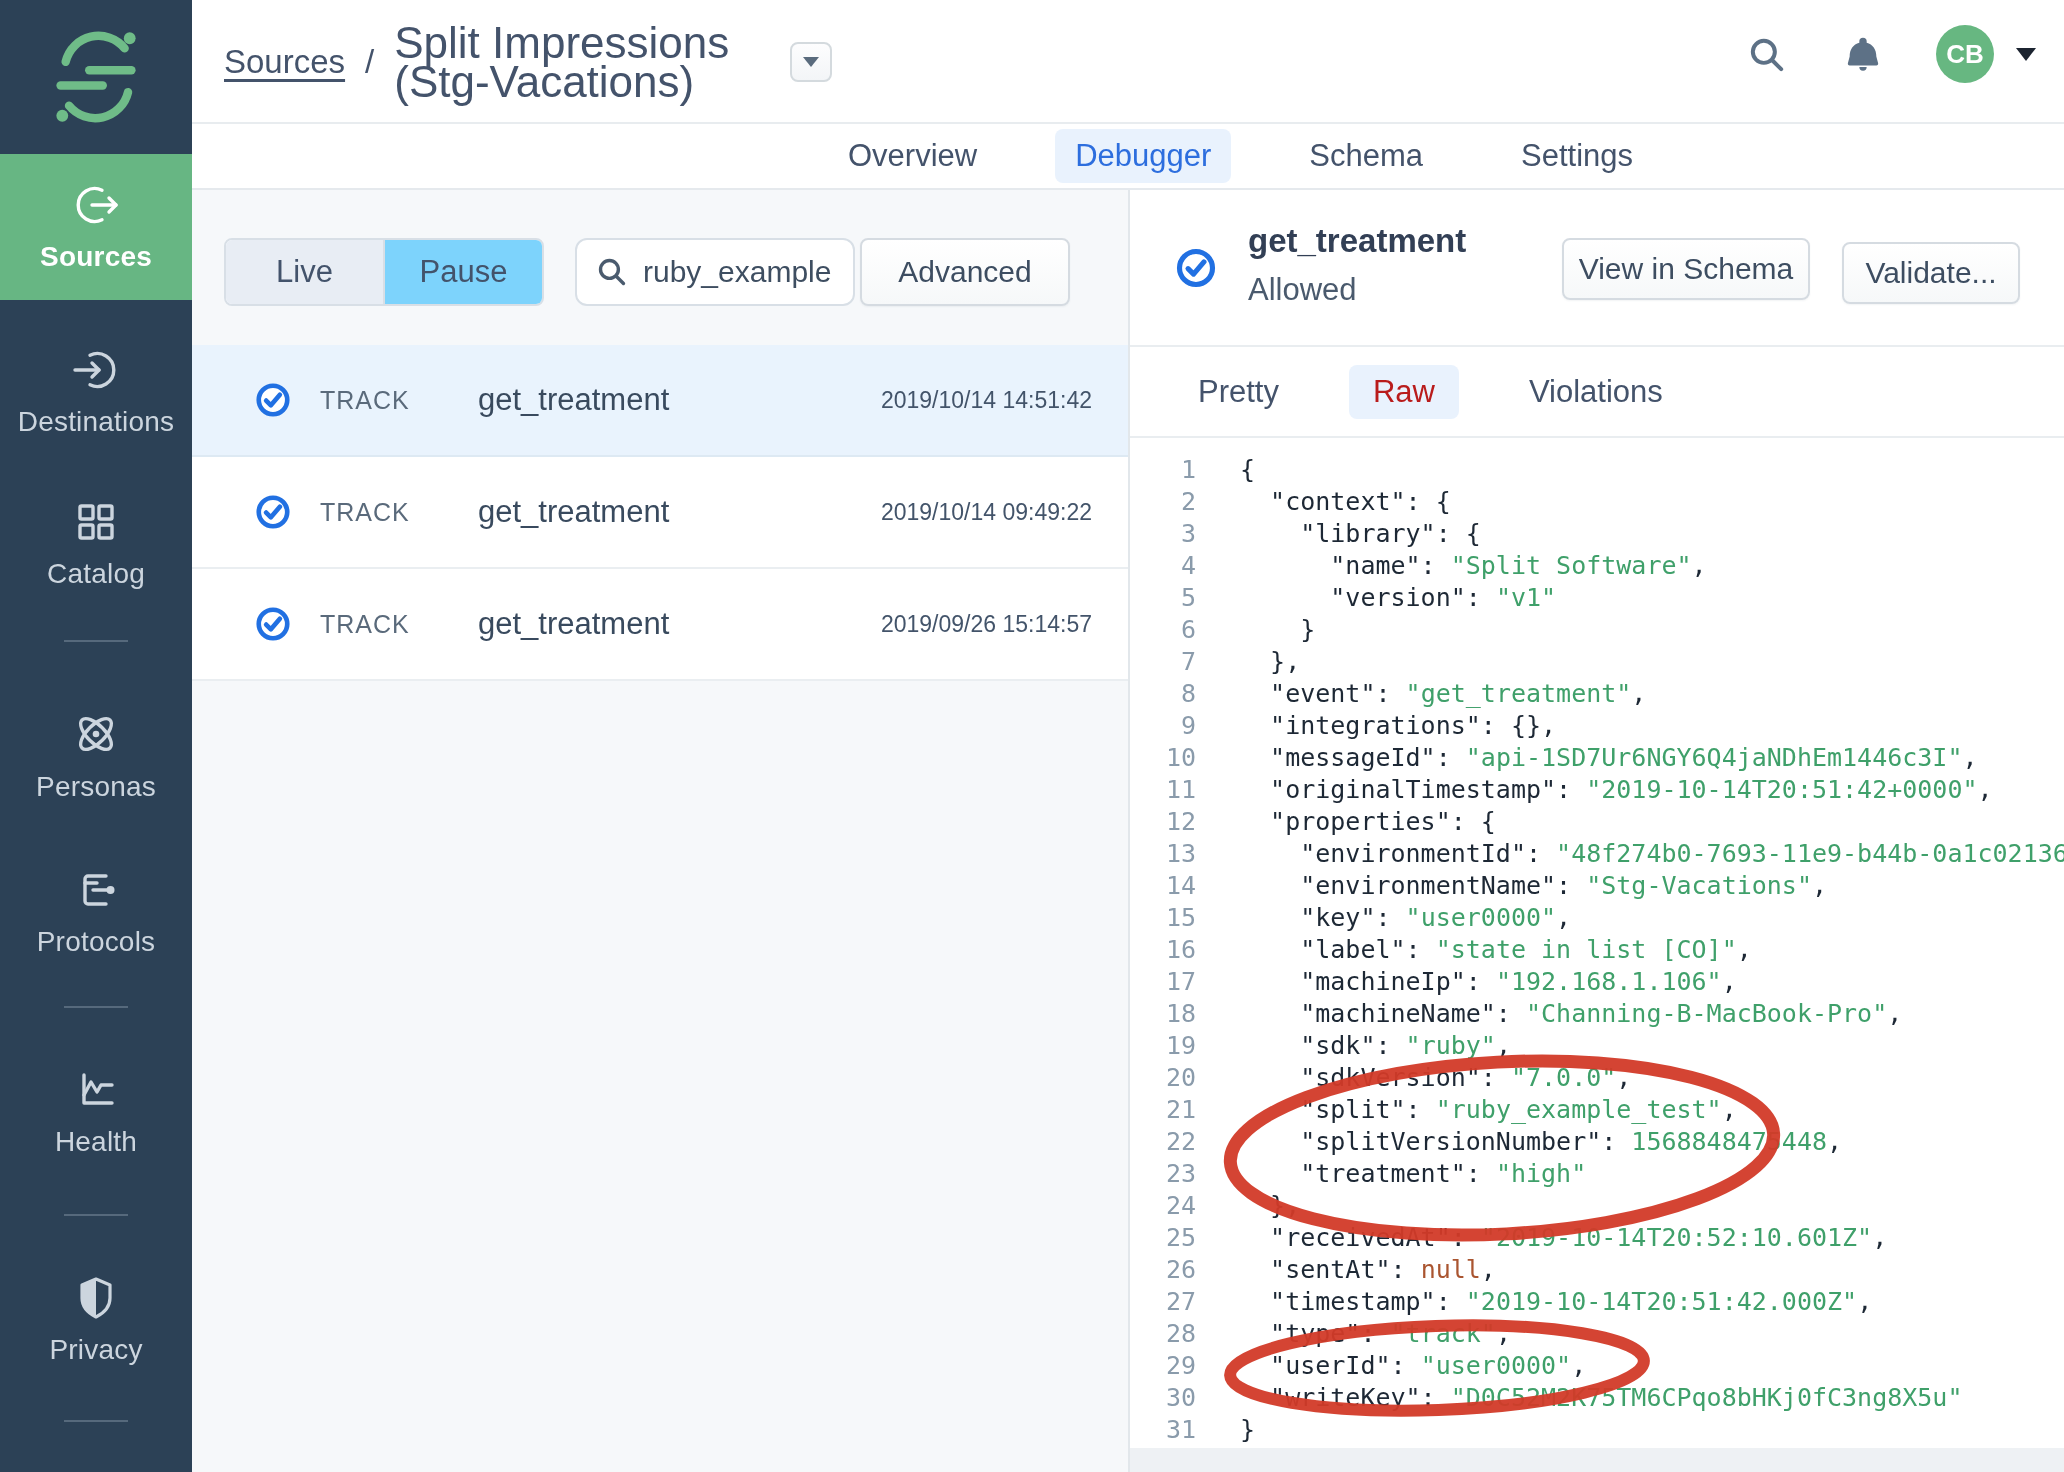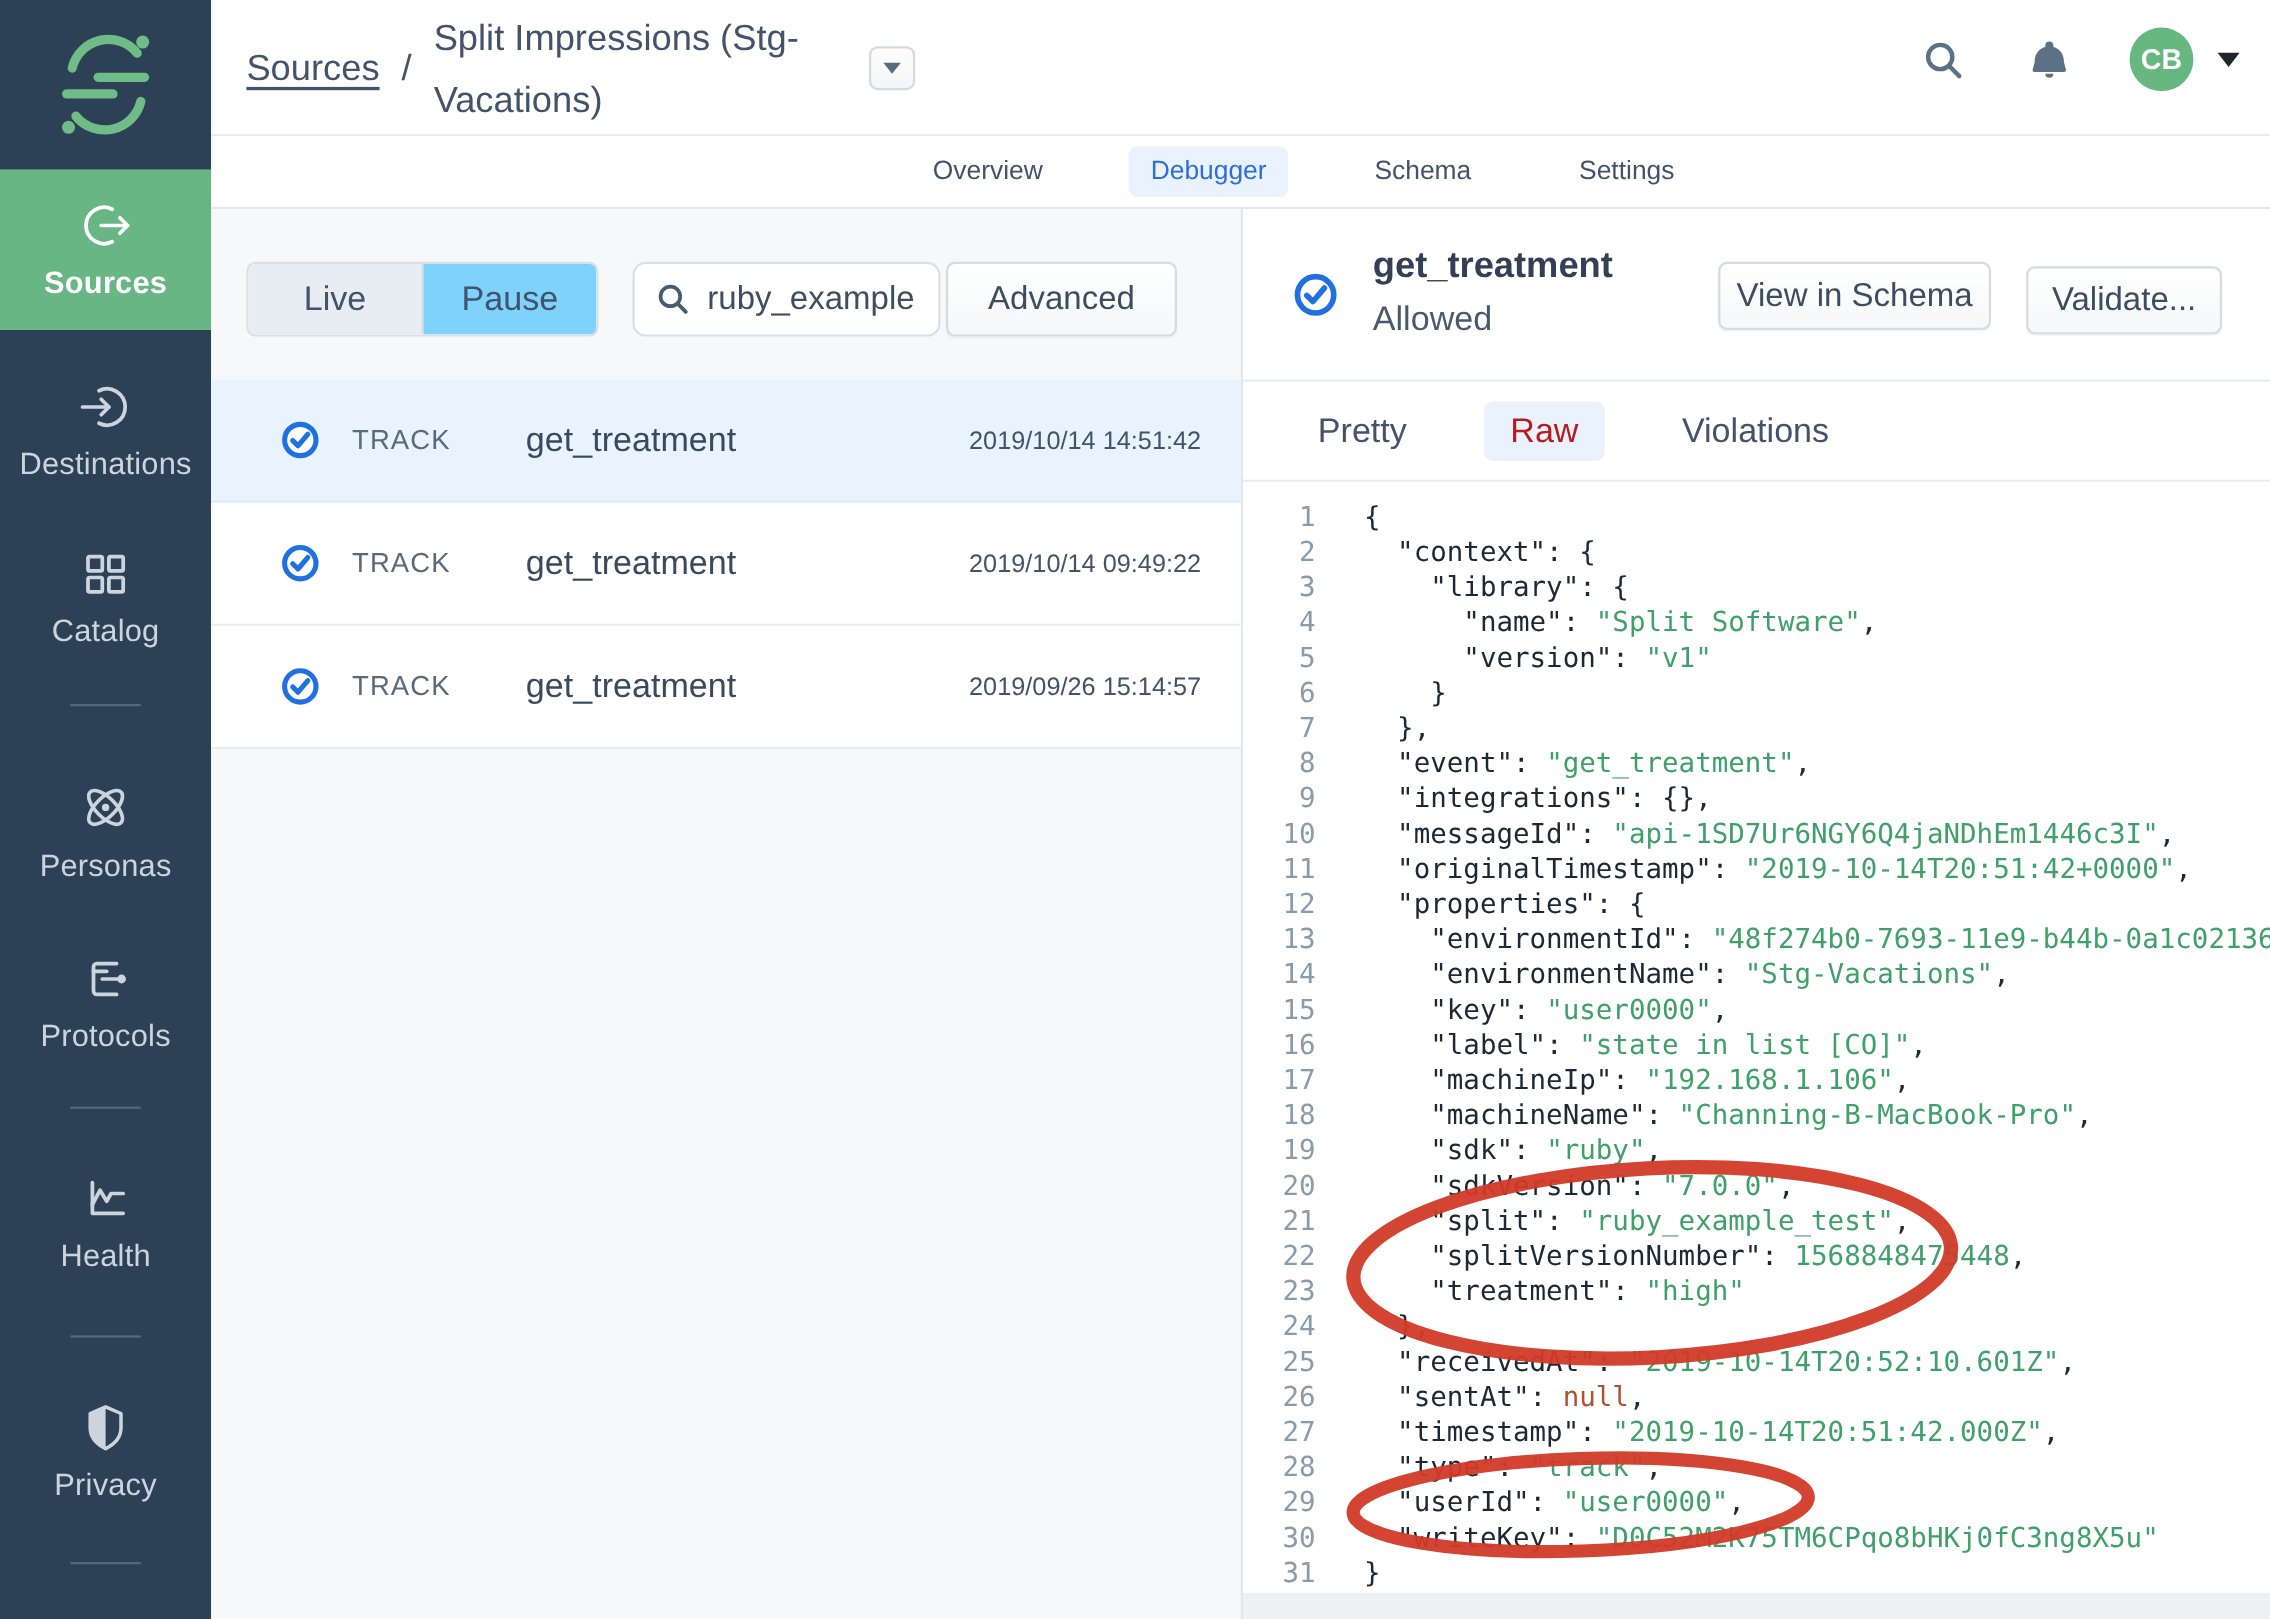--- a/index.html
+++ b/index.html
@@ -14,30 +14,30 @@
   .side-item svg { display:block; }
   .side-item.active { background:#67b683; color:#ffffff; }
   .side-item.active .lbl { font-weight:bold; }
   .side-div { position:absolute; left:64px; width:64px; height:2px; background:#56697c; }
 
   
   .header { position:absolute; left:192px; top:0; width:1872px; height:124px; background:#fff; border-bottom:2px solid #e8ecef; }
   .crumbs { position:absolute; left:32px; top:0; height:124px; display:flex; align-items:center; }
   .crumb-link { font-size:33px; color:#44536b; text-decoration:underline; text-underline-offset:6px; cursor:pointer; }
   .crumb-sep { font-size:33px; color:#44536b; margin:0 20px; }
-  .page-title { font-size:33px; color:#44536b; line-height:57px; width:392px; }
+  .page-title { font-size:44px; color:#44536b; line-height:39px; width:392px; }
   .title-dd { position:absolute; left:598px; top:42px; width:42px; height:40px; border:2px solid #d4dade; border-radius:8px; background:linear-gradient(#fdfdfe,#f3f5f7); display:flex; align-items:center; justify-content:center; cursor:pointer; }
   .caret-sm { width:0; height:0; border-left:8px solid transparent; border-right:8px solid transparent; border-top:10px solid #5a6b7d; }
   .hdr-ico { position:absolute; top:34px; cursor:pointer; }
   .avatar { position:absolute; left:1744px; top:25px; width:58px; height:58px; border-radius:50%; background:#67b781; color:#fff; font-size:26px; font-weight:bold; display:flex; align-items:center; justify-content:center; cursor:pointer; }
   .hdr-caret { position:absolute; left:1824px; top:48px; width:0; height:0; border-left:10px solid transparent; border-right:10px solid transparent; border-top:13px solid #1c2430; cursor:pointer; }
 
   
   .tabbar { position:absolute; left:192px; top:124px; width:1872px; height:66px; background:#fff; border-bottom:2px solid #e5e9ed; display:flex; align-items:center; padding-left:636px; gap:58px; }
-  .tab { font-size:24px; color:#44536b; cursor:pointer; padding:9px 20px; border-radius:8px; }
+  .tab { font-size:31px; color:#44536b; cursor:pointer; padding:9px 20px; border-radius:8px; }
   .tab.active { color:#2d6ede; background:#e9f2fd; }
 
   
   .left-panel { position:absolute; left:192px; top:190px; width:938px; height:1282px; background:#f6f8fa; border-right:2px solid #e2e7eb; }
   .seg-ctl { position:absolute; left:32px; top:48px; width:320px; height:68px; border:2px solid #d8dfe6; border-radius:8px; background:#fff; display:flex; overflow:hidden; }
   .seg-btn { flex:1; display:flex; align-items:center; justify-content:center; font-size:31px; color:#43536b; cursor:pointer; background:#7dd3fc; }
   .seg-btn.on { background:#e8edf4; border-right:2px solid #d8dfe6; }
   .search-box { position:absolute; left:383px; top:48px; width:280px; height:68px; background:#fff; border:2px solid #d8dfe6; border-radius:12px; display:flex; align-items:center; padding:0 18px; cursor:text; }
   .search-box .val { font-size:30px; color:#3e4e61; margin-left:14px; }
   .btn { border:2px solid #d5dbe1; border-radius:8px; background:linear-gradient(#ffffff,#f6f8f9); color:#3d4d61; font-size:30px; display:flex; align-items:center; justify-content:center; cursor:pointer; box-shadow:0 1px 2px rgba(40,60,80,.06); }

